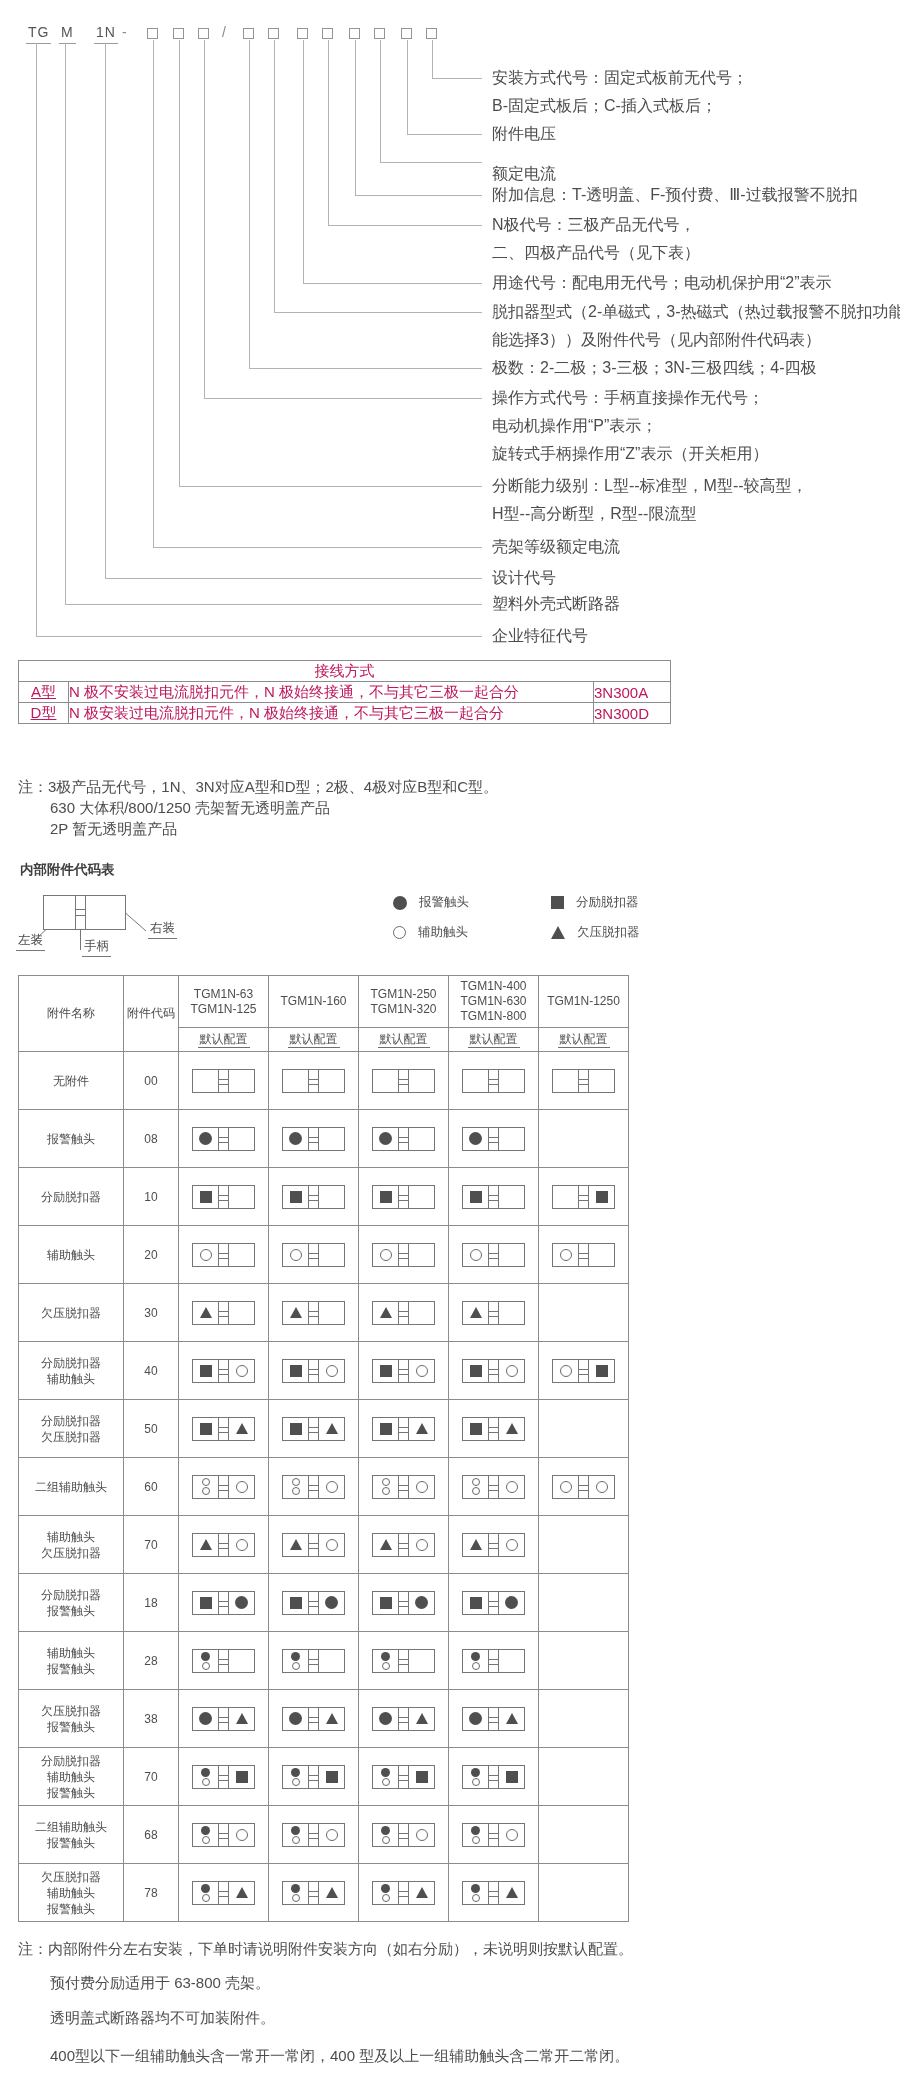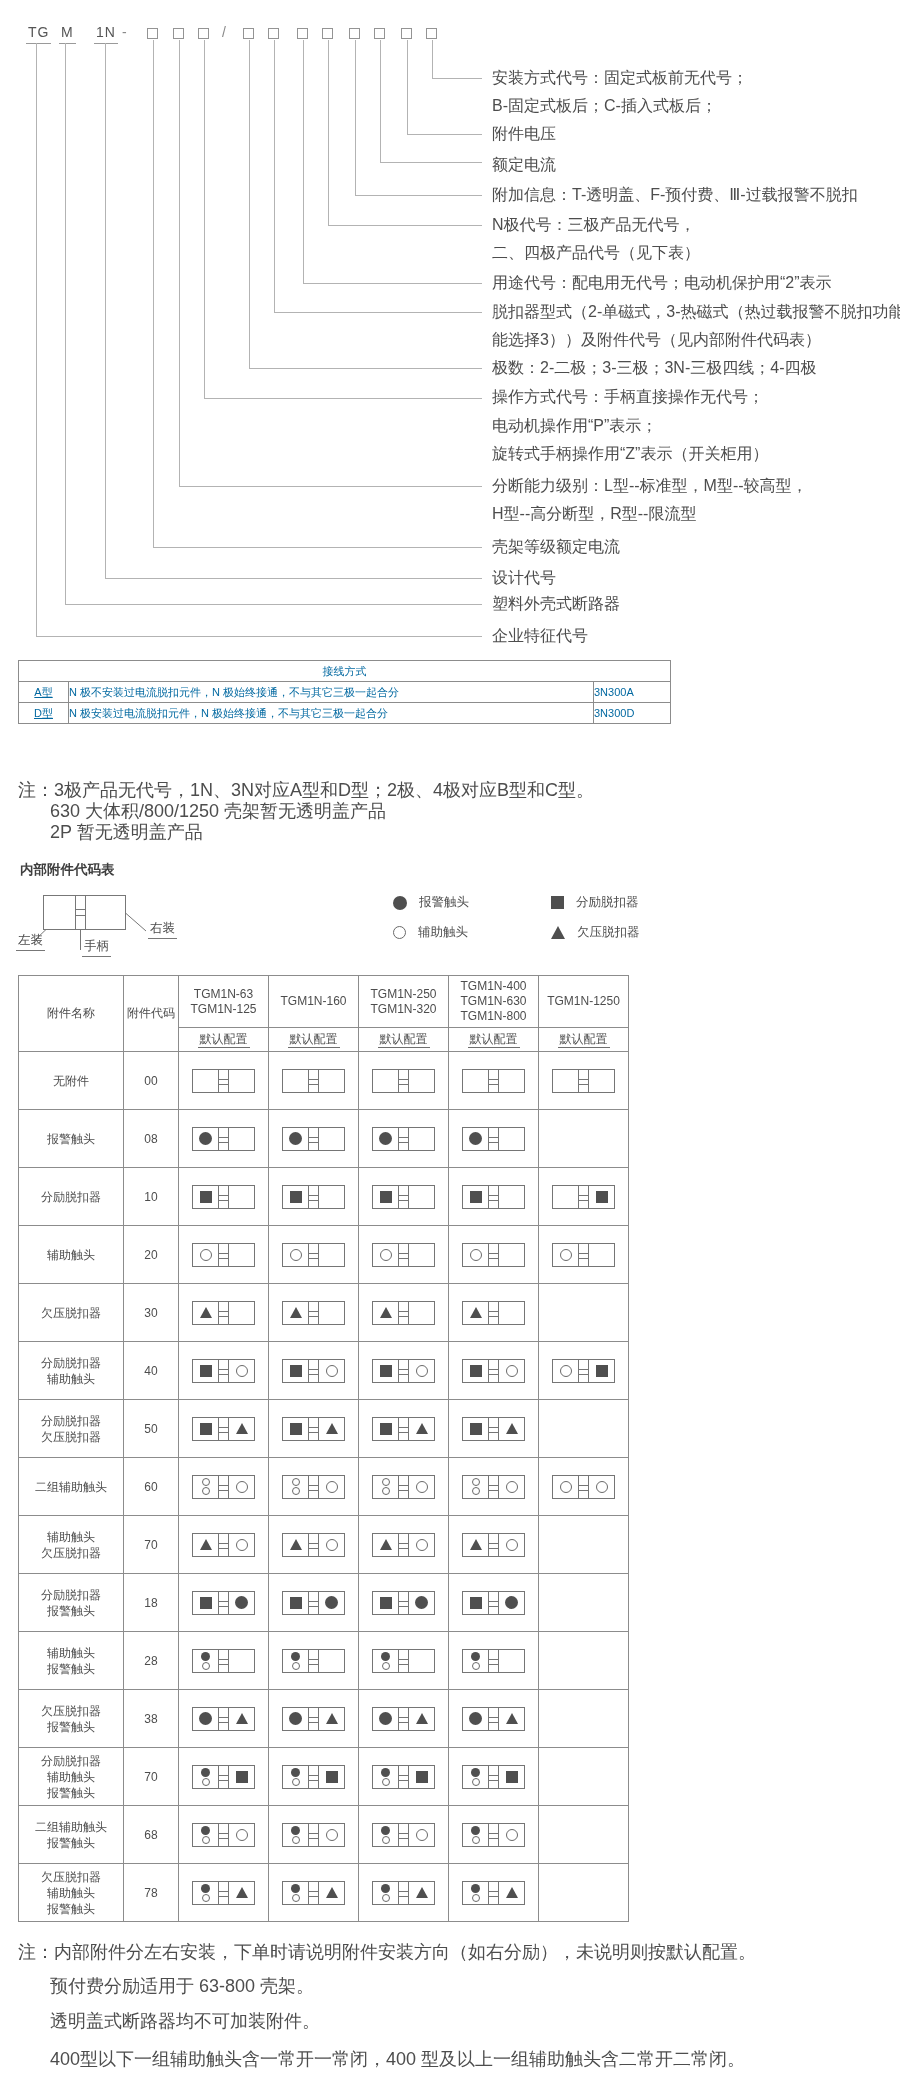--- a/index.html
+++ b/index.html
@@ -13,28 +13,28 @@
             border-bottom:1px solid #9a9a9a; padding:0 2px 3px; letter-spacing:1px; }
   .cd-sep { position:absolute; top:24px; font-size:14px; color:#8a8a8a; }
   .cd-box { position:absolute; top:28px; width:11px; height:11px; border:1px solid #949494; background:#fff; }
   .cd-v { position:absolute; width:1px; background:#b3b3b3; }
   .cd-h { position:absolute; height:1px; background:#b3b3b3; }
   .cd-label { position:absolute; left:492px; font-size:16px; color:#4d4d4d;
               white-space:nowrap; line-height:18px; }
 
   
   .wiring { position:absolute; left:18px; top:660px; width:652px; border-collapse:collapse;
-            table-layout:fixed; font-size:11px; color:#0369a1; }
+            table-layout:fixed; font-size:15px; color:#be185d; }
   .wiring th,.wiring td { border:1px solid #8c8c8c; height:21px; padding:0; font-weight:normal; }
   .wiring th { text-align:center; }
   .wt-type { text-align:center; text-decoration:underline; }
   .wt-desc { padding-left:8px; }
   .wt-code { padding-left:6px; }
 
-  .noteline { position:absolute; font-size:18px; color:#4d4d4d; white-space:nowrap; }
+  .noteline { position:absolute; font-size:15px; color:#4d4d4d; white-space:nowrap; }
 
   
   .acc-title { position:absolute; left:20px; top:861px; font-size:13.5px; font-weight:bold; color:#3f3f3f; }
 
   .hfig { position:absolute; left:15px; top:886px; width:235px; height:78px; }
   .hfig svg { position:absolute; left:0; top:0; }
   .hfig-label { position:absolute; font-size:12.5px; color:#4d4d4d;
                 border-bottom:1px solid #777; padding:0 2px 1px; }
 
   .legend { position:absolute; left:393px; top:894px; width:270px; height:62px; }
@@ -94,21 +94,21 @@
       <div class="cd-h" style="left: 153px; top: 547px; width: 329px;"></div>
       <div class="cd-label" style="top: 538px;">壳架等级额定电流</div>
       <span class="cd-box" style="left: 173px;"></span>
       <div class="cd-v" style="left: 179px; top: 40px; height: 446px;"></div>
       <div class="cd-h" style="left: 179px; top: 486px; width: 303px;"></div>
       <div class="cd-label" style="top: 477px;">分断能力级别：L型--标准型，M型--较高型，</div>
       <div class="cd-label" style="top: 505px;">H型--高分断型，R型--限流型</div>
       <span class="cd-box" style="left: 198px;"></span>
       <div class="cd-v" style="left: 204px; top: 40px; height: 358px;"></div>
       <div class="cd-h" style="left: 204px; top: 398px; width: 278px;"></div>
-      <div class="cd-label" style="top: 389px; font-family: Liberation Mono, monospace;">操作方式代号：手柄直接操作无代号；</div>
+      <div class="cd-label" style="top: 389px;">操作方式代号：手柄直接操作无代号；</div>
       <div class="cd-label" style="top: 417px;">电动机操作用“P”表示；</div>
       <div class="cd-label" style="top: 445px;">旋转式手柄操作用“Z”表示（开关柜用）</div>
       <span class="cd-sep" style="left: 222px;">/</span>
       <span class="cd-box" style="left: 243px;"></span>
       <div class="cd-v" style="left: 249px; top: 40px; height: 328px;"></div>
       <div class="cd-h" style="left: 249px; top: 368px; width: 233px;"></div>
       <div class="cd-label" style="top: 359px;">极数：2-二极；3-三极；3N-三极四线；4-四极</div>
       <span class="cd-box" style="left: 268px;"></span>
       <div class="cd-v" style="left: 274px; top: 40px; height: 272px;"></div>
       <div class="cd-h" style="left: 274px; top: 312px; width: 208px;"></div>
@@ -123,21 +123,21 @@
       <div class="cd-h" style="left: 328px; top: 225px; width: 154px;"></div>
       <div class="cd-label" style="top: 216px;">N极代号：三极产品无代号，</div>
       <div class="cd-label" style="top: 244px;">二、四极产品代号（见下表）</div>
       <span class="cd-box" style="left: 349px;"></span>
       <div class="cd-v" style="left: 355px; top: 40px; height: 155px;"></div>
       <div class="cd-h" style="left: 355px; top: 195px; width: 127px;"></div>
       <div class="cd-label" style="top: 186px;">附加信息：T-透明盖、F-预付费、Ⅲ-过载报警不脱扣</div>
       <span class="cd-box" style="left: 374px;"></span>
       <div class="cd-v" style="left: 380px; top: 40px; height: 122px;"></div>
       <div class="cd-h" style="left: 380px; top: 162px; width: 102px;"></div>
-      <div class="cd-label" style="top: 156px;">额定电流</div>
+      <div class="cd-label" style="top: 165px;">额定电流</div>
       <span class="cd-box" style="left: 401px;"></span>
       <div class="cd-v" style="left: 407px; top: 40px; height: 94px;"></div>
       <div class="cd-h" style="left: 407px; top: 134px; width: 75px;"></div>
       <div class="cd-label" style="top: 125px;">附件电压</div>
       <span class="cd-box" style="left: 426px;"></span>
       <div class="cd-v" style="left: 432px; top: 40px; height: 38px;"></div>
       <div class="cd-h" style="left: 432px; top: 78px; width: 50px;"></div>
       <div class="cd-label" style="top: 69px;">安装方式代号：固定式板前无代号；</div>
       <div class="cd-label" style="top: 97px;">B-固定式板后；C-插入式板后；</div>
     </div>

